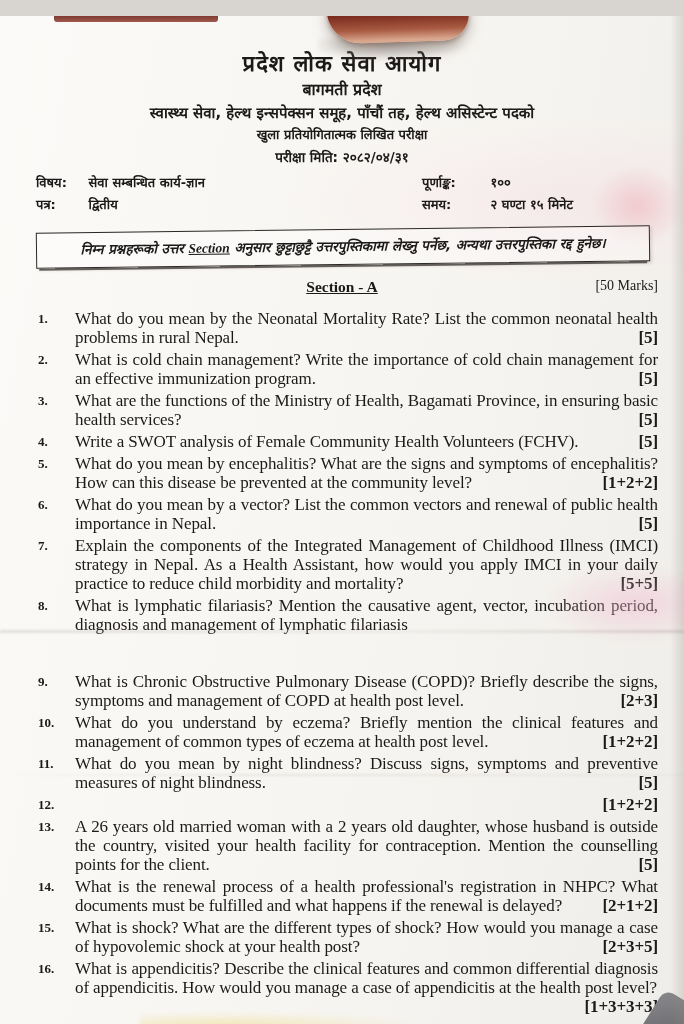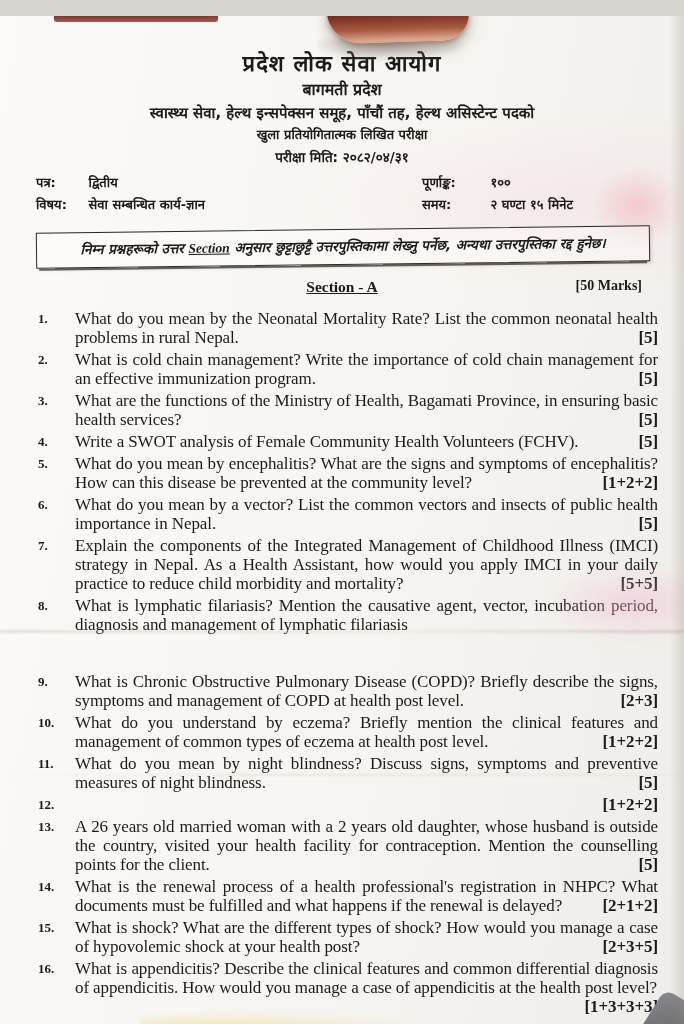--- a/index.html
+++ b/index.html
@@ -67,21 +67,21 @@
     background:rgba(255,255,255,.35);
   }
   .instruction-box .kw{font-family:"Liberation Serif","DejaVu Serif",serif;text-decoration:underline;font-weight:700;font-style:italic;}
 
   
   .section-row{position:relative;margin-top:13px;height:24px;}
   .section-title{
     position:absolute;left:0;right:0;text-align:center;
     font-size:15.5px;font-weight:700;text-decoration:underline;
   }
-  .section-marks{position:absolute;right:42px;top:0;font-size:14px;font-weight:700;}
+  .section-marks{position:absolute;right:26px;top:0;font-size:14px;font-weight:400;}
 
   
   .questions{margin-top:7px;padding:0 26px 0 38px;}
   .q-row{display:flex;margin-bottom:3px;}
   .q-no{width:37px;flex:none;font-size:13px;font-weight:700;line-height:19px;}
   .q-body{flex:1;font-size:17px;line-height:19px;text-align:justify;letter-spacing:-0.1px;}
   .q-marks{float:right;font-weight:700;margin-left:8px;white-space:nowrap;}
   .questions > div:nth-of-type(9){margin-top:38px;}
 
   
@@ -108,26 +108,26 @@
     <div class="org-title dev">प्रदेश लोक सेवा आयोग</div>
     <div class="province dev">बागमती प्रदेश</div>
     <div class="post-line dev">स्वास्थ्य सेवा, हेल्थ इन्सपेक्सन समूह, पाँचौं तह, हेल्थ असिस्टेन्ट पदको</div>
     <div class="exam-line dev">खुला प्रतियोगितात्मक लिखित परीक्षा</div>
     <div class="date-line dev">परीक्षा मिति: २०८२/०४/३१</div>
   </header>
 
   <div class="meta dev">
     <div class="meta-left">
       <div class="meta-row">
+        <span class="lbl">विषय:</span>
+        <span>सेवा सम्बन्धित कार्य-ज्ञान</span>
+      </div>
+      <div class="meta-row">
         <span class="lbl">पत्र:</span>
         <span>द्वितीय</span>
-      </div>
-      <div class="meta-row">
-        <span class="lbl">विषय:</span>
-        <span>सेवा सम्बन्धित कार्य-ज्ञान</span>
       </div>
     </div>
     <div class="meta-right">
       <div class="meta-row">
         <span class="lbl">पूर्णाङ्क:</span>
         <span>१००</span>
       </div>
       <div class="meta-row">
         <span class="lbl">समय:</span>
         <span>२ घण्टा १५ मिनेट</span>
@@ -166,21 +166,21 @@
         <div class="q-body"><span class="q-text">Write a SWOT analysis of Female Community Health Volunteers (FCHV).</span><span class="q-marks">[5]</span></div>
       </div>
 
       <div class="q-row">
         <div class="q-no">5.</div>
         <div class="q-body"><span class="q-text">What do you mean by encephalitis? What are the signs and symptoms of encephalitis? How can this disease be prevented at the community level?</span><span class="q-marks">[1+2+2]</span></div>
       </div>
 
       <div class="q-row">
         <div class="q-no">6.</div>
-        <div class="q-body"><span class="q-text">What do you mean by a vector? List the common vectors and insects of public health importance in Nepal.</span><span class="q-marks">[5]</span></div>
+        <div class="q-body"><span class="q-text">What do you mean by a vector? List the common vectors and renewal of public health importance in Nepal.</span><span class="q-marks">[5]</span></div>
       </div>
 
       <div class="q-row">
         <div class="q-no">7.</div>
         <div class="q-body"><span class="q-text">Explain the components of the Integrated Management of Childhood Illness (IMCI) strategy in Nepal. As a Health Assistant, how would you apply IMCI in your daily practice to reduce child morbidity and mortality?</span><span class="q-marks">[5+5]</span></div>
       </div>
 
       <div class="q-row">
         <div class="q-no">8.</div>
         <div class="q-body"><span class="q-text">What is lymphatic filariasis? Mention the causative agent, vector, incubation period, diagnosis and management of lymphatic filariasis</span><span class="q-marks"></span></div>

